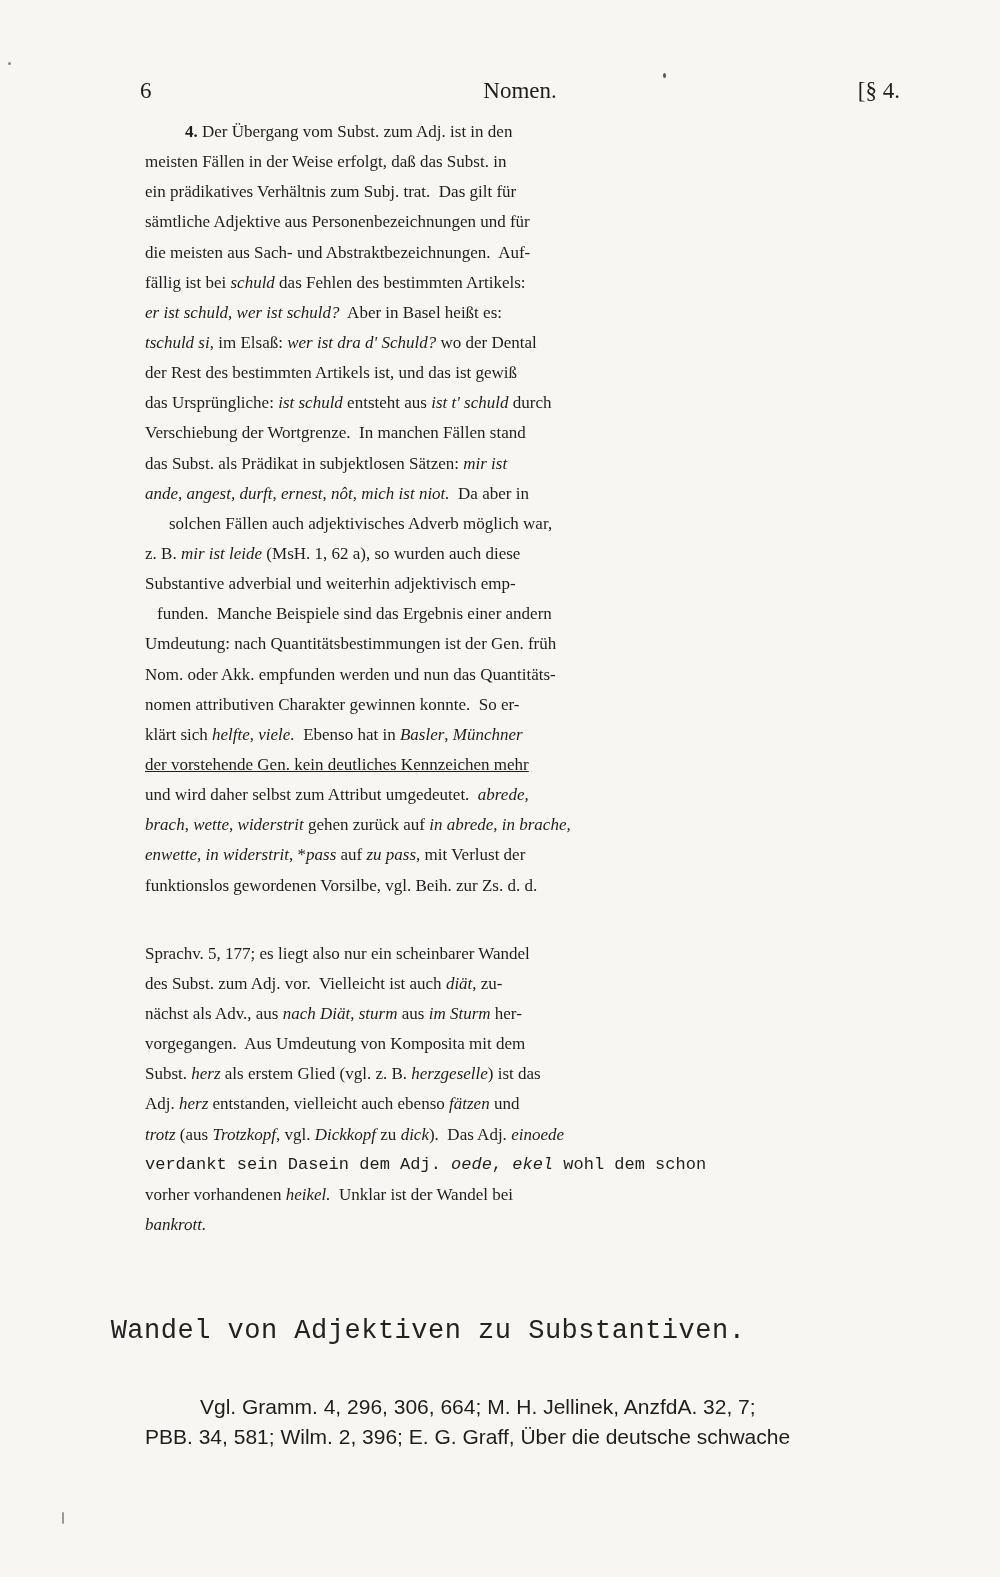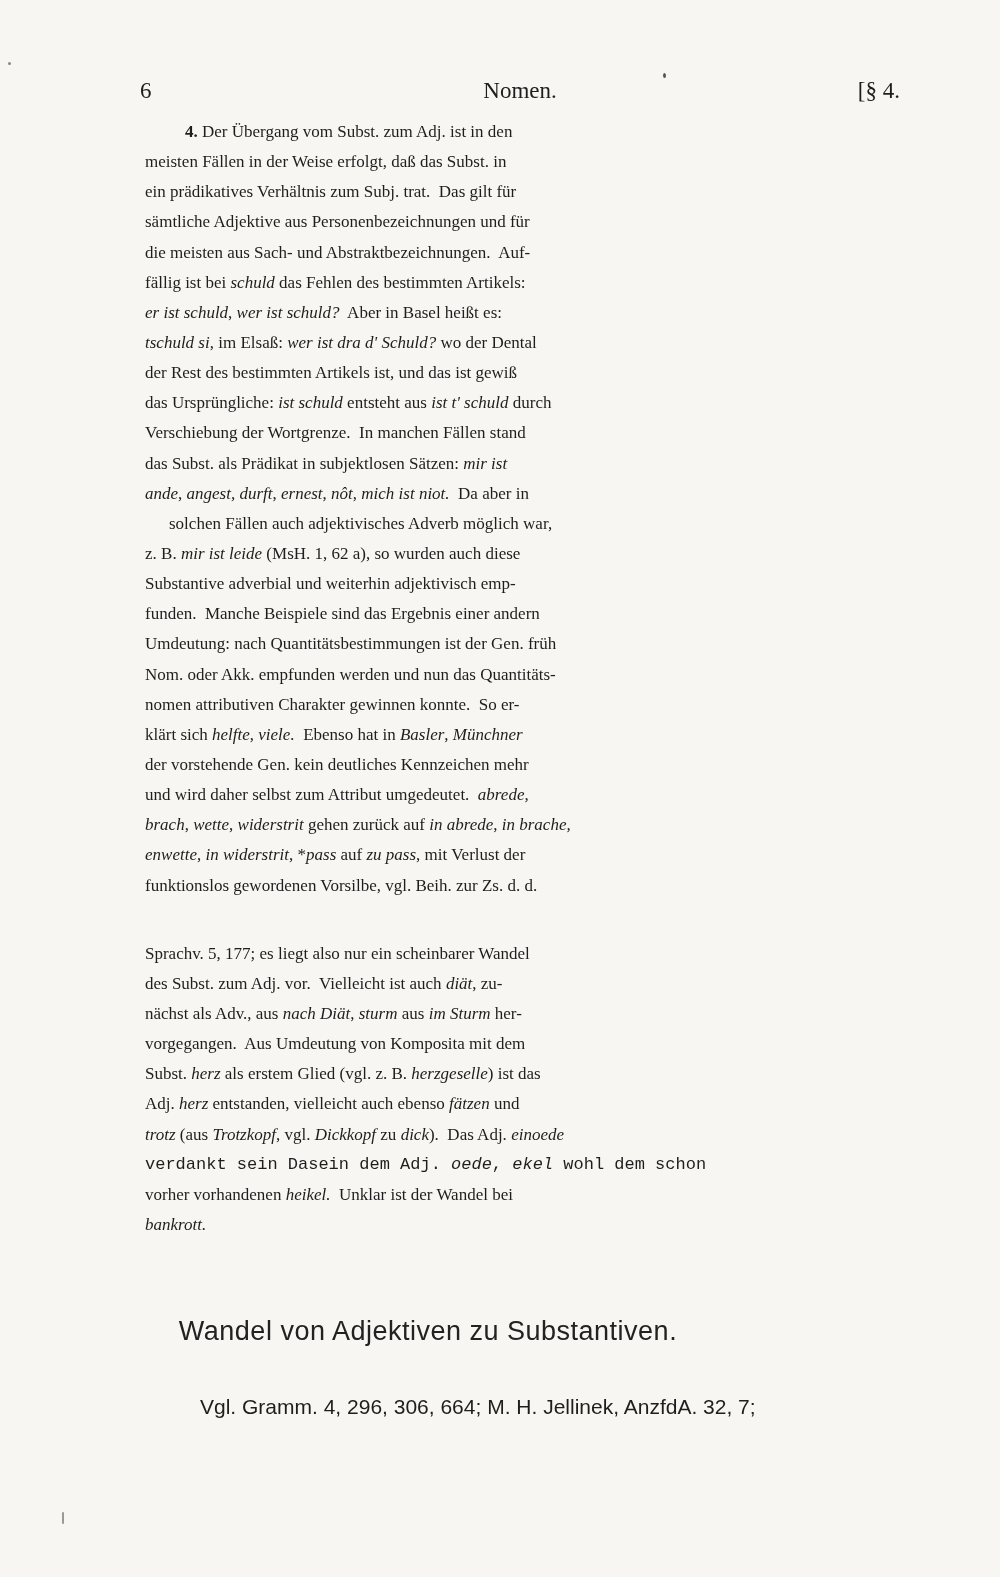--- a/index.html
+++ b/index.html
@@ -26,21 +26,21 @@
     display:block; text-align:justify; text-align-last:justify; white-space:nowrap;
     height:30.15px; overflow:visible;
   }
   .line.last { text-align-last:left; }
   .line.indent { padding-left:40px; }
   .line span { white-space:pre; }
   .it { font-style:italic; }
   .b { font-weight:bold; }
   .section-title {
     position:absolute; top:1316px; left:0; width:856px; text-align:center;
-    font-family:Liberation Sans, sans-serif; font-size:27px; letter-spacing:0.5px;
+    font-family:Liberation Mono, monospace; font-size:27px; letter-spacing:0.5px;
     color:#222;
   }
   .refs {
     position:absolute; left:145px; top:1392px; width:750px;
     font-family:Liberation Sans, sans-serif; font-size:21px; line-height:29px;
   }
   .speck { position:absolute; background:#888; border-radius:50%; }
 </style>
 </head>
 <body>
@@ -63,44 +63,45 @@
       <div class="line" style="text-align: left; text-align-last: left;"><span class="it">er ist schuld</span><span>, </span><span class="it">wer ist schuld?</span><span>  Aber in Basel heißt es:</span></div>
       <div class="line" style="word-spacing: 0.00142045px; text-align: left; text-align-last: left;"><span class="it">tschuld si</span><span>, im Elsaß: </span><span class="it">wer ist dra d' Schuld?</span><span> wo der Dental</span></div>
       <div class="line" style="text-align: left; text-align-last: left;"><span>der Rest des bestimmten Artikels ist, und das ist gewiß</span></div>
       <div class="line" style="word-spacing: 0.00347222px; text-align: left; text-align-last: left;"><span>das Ursprüngliche: </span><span class="it">ist schuld</span><span> entsteht aus </span><span class="it">ist t' schuld</span><span> durch</span></div>
       <div class="line" style="text-align: left; text-align-last: left;"><span>Verschiebung der Wortgrenze.  In manchen Fällen stand</span></div>
       <div class="line" style="text-align: left; text-align-last: left;"><span>das Subst. als Prädikat in subjektlosen Sätzen: </span><span class="it">mir ist</span></div>
       <div class="line" style="text-align: left; text-align-last: left;"><span class="it">ande</span><span>, </span><span class="it">angest,</span><span> </span><span class="it">durft</span><span>, </span><span class="it">ernest</span><span>, </span><span class="it">nôt</span><span>, </span><span class="it">mich ist niot.</span><span>  Da aber in</span></div>
       <div class="line" style="text-align: left; text-align-last: left; margin-left: 24px;"><span>solchen Fällen auch adjektivisches Adverb möglich war,</span></div>
       <div class="line" style="letter-spacing: -0.000279018px; text-align: left; text-align-last: left;"><span>z. B. </span><span class="it">mir ist leide</span><span> (MsH. 1, 62 a), so wurden auch diese</span></div>
       <div class="line" style="text-align: left; text-align-last: left;"><span>Substantive adverbial und weiterhin adjektivisch emp-</span></div>
-      <div class="line" style="text-align: center; text-align-last: left;"><span>funden.  Manche Beispiele sind das Ergebnis einer andern</span></div>
+      <div class="line" style="text-align: center; text-align-last: left; margin-left: 12px;"><span>funden.  Manche Beispiele sind das Ergebnis einer andern</span></div>
       <div class="line" style="text-align: right; text-align-last: left;"><span>Umdeutung: nach Quantitätsbestimmungen ist der Gen. früh</span></div>
       <div class="line" style="text-align: left; text-align-last: left;"><span>Nom. oder Akk. empfunden werden und nun das Quantitäts-</span></div>
       <div class="line" style="text-align: left; text-align-last: left;"><span>nomen attributiven Charakter gewinnen konnte.  So er-</span></div>
       <div class="line" style="letter-spacing: -0.000548246px; text-align: left; text-align-last: left; font-family: Liberation Serif, serif;"><span>klärt sich </span><span class="it">helfte</span><span>, </span><span class="it">viele.</span><span>  Ebenso hat in </span><span class="it">Basler</span><span>, </span><span class="it">Münchner</span></div>
-      <div class="line" style="text-align: left; text-align-last: left;"><span>der vorstehende Gen. kein deutliches Kennzeichen mehr</span></div>
+      <div class="line" style="text-align: left; text-align-last: left; text-decoration: underline;"><span>der vorstehende Gen. kein deutliches Kennzeichen mehr</span></div>
       <div class="line" style="text-align: left; text-align-last: left;"><span>und wird daher selbst zum Attribut umgedeutet.  </span><span class="it">abrede,</span></div>
       <div class="line" style="letter-spacing: -0.000744048px; text-align: left; text-align-last: left;"><span class="it">brach</span><span>, </span><span class="it">wette</span><span>, </span><span class="it">widerstrit</span><span> gehen zurück auf </span><span class="it">in abrede</span><span>, </span><span class="it">in brache,</span></div>
       <div class="line" style="text-align: left; text-align-last: left;"><span class="it">enwette</span><span>, </span><span class="it">in widerstrit</span><span>, *</span><span class="it">pass</span><span> auf </span><span class="it">zu pass</span><span>, mit Verlust der</span></div>
       <div class="line" style="text-align: left; text-align-last: left;"><span>funktionslos gewordenen Vorsilbe, vgl. Beih. zur Zs. d. d.</span></div>
       <div class="line" style="text-align: left; text-align-last: left; margin-top: 38px;"><span>Sprachv. 5, 177; es liegt also nur ein scheinbarer Wandel</span></div>
       <div class="line" style="text-align: left; text-align-last: left;"><span>des Subst. zum Adj. vor.  Vielleicht ist auch </span><span class="it">diät</span><span>, zu-</span></div>
       <div class="line" style="text-align: left; text-align-last: left;"><span>nächst als Adv., aus </span><span class="it">nach Diät</span><span>, </span><span class="it">sturm</span><span> aus </span><span class="it">im Sturm</span><span> her-</span></div>
       <div class="line" style="text-align: left; text-align-last: left;"><span>vorgegangen.  Aus Umdeutung von Komposita mit dem</span></div>
       <div class="line" style="text-align: left; text-align-last: left;"><span>Subst. </span><span class="it">herz</span><span> als erstem Glied (vgl. z. B. </span><span class="it">herzgeselle</span><span>) ist das</span></div>
       <div class="line" style="letter-spacing: -0.000284091px; text-align: left; text-align-last: left;"><span>Adj. </span><span class="it">herz</span><span> entstanden, vielleicht auch ebenso </span><span class="it">fätzen</span><span> und</span></div>
       <div class="line" style="text-align: left; text-align-last: left;"><span class="it">trotz</span><span> (aus </span><span class="it">Trotzkopf</span><span>, vgl. </span><span class="it">Dickkopf</span><span> zu </span><span class="it">dick</span><span>).  Das Adj. </span><span class="it">einoede</span></div>
       <div class="line" style="letter-spacing: -0.000284091px; text-align: left; text-align-last: left; font-family: Liberation Mono, monospace;"><span>verdankt sein Dasein dem Adj. </span><span class="it">oede</span><span>, </span><span class="it">ekel</span><span> wohl dem schon</span></div>
       <div class="line" style="text-align: left; text-align-last: left;"><span>vorher vorhandenen </span><span class="it">heikel.</span><span>  Unklar ist der Wandel bei</span></div>
       <div class="line last"><span class="it">bankrott.</span></div>
     </div>
 
   <div class="section-title">Wandel von Adjektiven zu Substantiven.</div>
 
   <div class="refs">
     <div class="line indent" style="padding-left: 55px; text-align: left; text-align-last: left;">Vgl. Gramm. 4, 296,  306, 664;  M. H. Jellinek,  AnzfdA. 32, 7;</div>
+    <div class="line" style="text-align: left; text-align-last: left;">PBB. 34, 581;  Wilm. 2, 396;  E. G. Graff, Über die deutsche schwache</div>
   </div>
 
   <div class="speck" style="left:8px;top:62px;width:3px;height:3px;"></div>
   <div class="speck" style="left:663px;top:73px;width:3px;height:5px;background:#555;"></div>
   <div class="speck" style="left:62px;top:1512px;width:2px;height:12px;background:#999;border-radius:1px;"></div>
 </div>
 
 </body></html>

